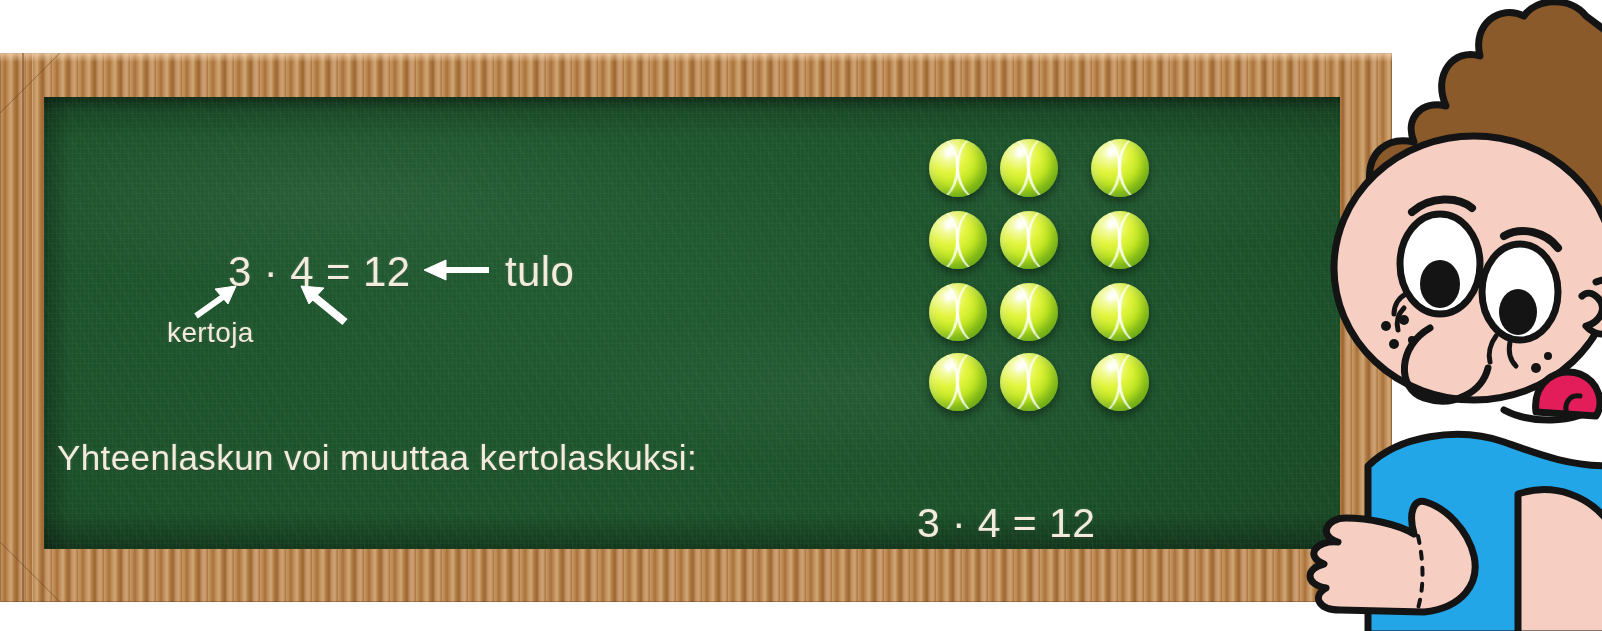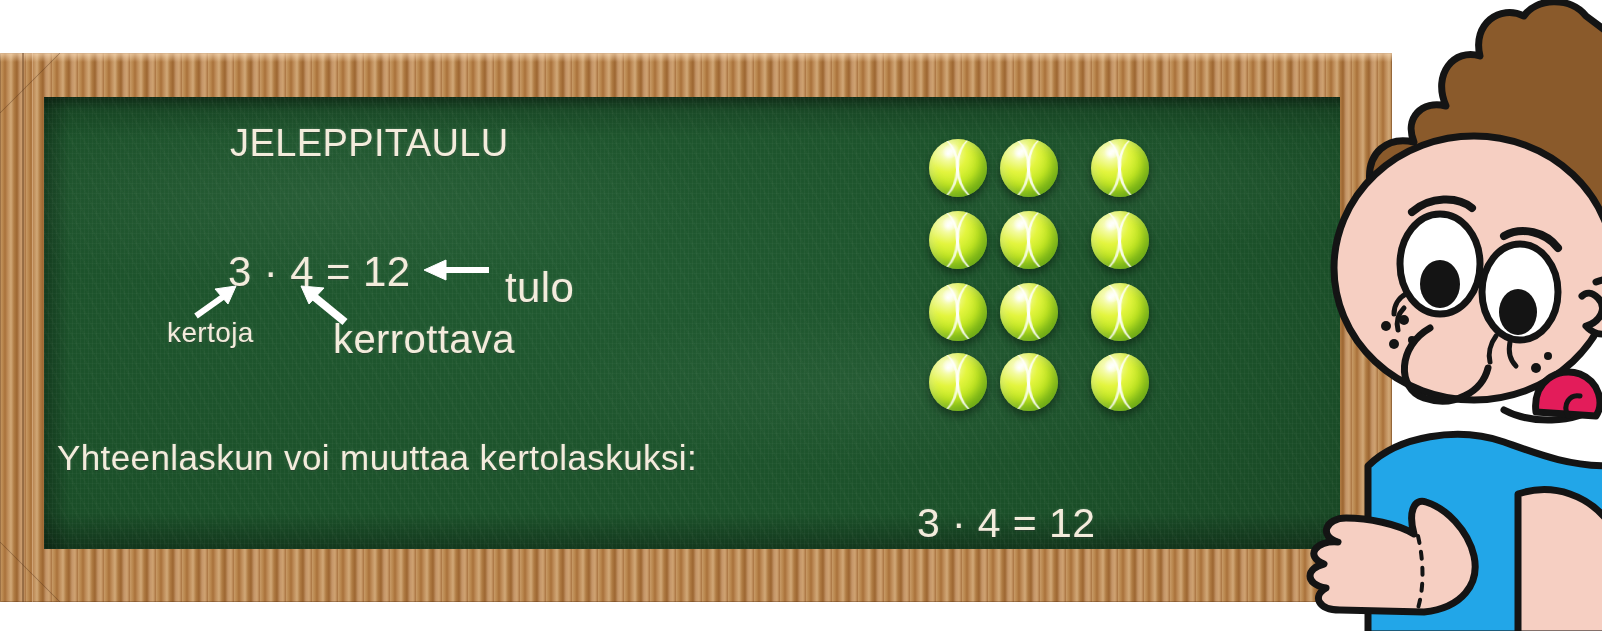--- a/index.html
+++ b/index.html
@@ -65,21 +65,21 @@
   }
 
   
   .chalk{
     position:absolute;color:#f3ecdc;white-space:nowrap;
     text-shadow:0 0 3px rgba(255,255,255,.22),0 1px 1px rgba(0,0,0,.35);
     letter-spacing:.4px;
   }
   #title{left:230px;top:122px;font-size:38px;}
   #eq-main{left:228px;top:248px;font-size:42px;}
-  #lbl-tulo{left:505px;top:248px;font-size:42px;margin-top:16px;}
+  #lbl-tulo{left:505px;top:248px;font-size:42px;}
   #lbl-kertoja{left:167px;top:317px;font-size:28px;}
   #lbl-kerrottava{left:333px;top:317px;font-size:40px;}
   #sentence{left:57px;top:438px;font-size:35px;}
   #eq-sum{left:917px;top:438px;font-size:41px;}
   #eq-prod{left:917px;top:500px;font-size:41px;}
 
   
   #arrows{position:absolute;left:0;top:0;width:1602px;height:631px;pointer-events:none;}
 
   
@@ -126,29 +126,27 @@
   <div class="frame">
     <div class="frame-top-hl"></div>
     <div class="frame-bevel-l"></div>
     <div class="frame-bevel-l2"></div>
     <div class="mitre-tl"></div>
     <div class="mitre-bl"></div>
   </div>
 
   <div class="board"></div>
 
-  <div class="chalk" id="title">JELEPPITAULU</div>
 
   <div class="chalk" id="eq-main">3 · 4 = 12</div>
 
   <div class="chalk" id="lbl-tulo">tulo</div>
 
   <div class="chalk" id="lbl-kertoja">kertoja</div>
 
-  <div class="chalk" id="lbl-kerrottava">kerrottava</div>
 
   <div class="chalk" id="sentence">Yhteenlaskun voi muuttaa kertolaskuksi:</div>
 
 
   <div class="chalk" id="eq-prod">3 · 4 = 12</div>
 
   <svg id="arrows" viewBox="0 0 1602 631">
     <g fill="#ffffff" stroke="#ffffff">
 
       <g>

